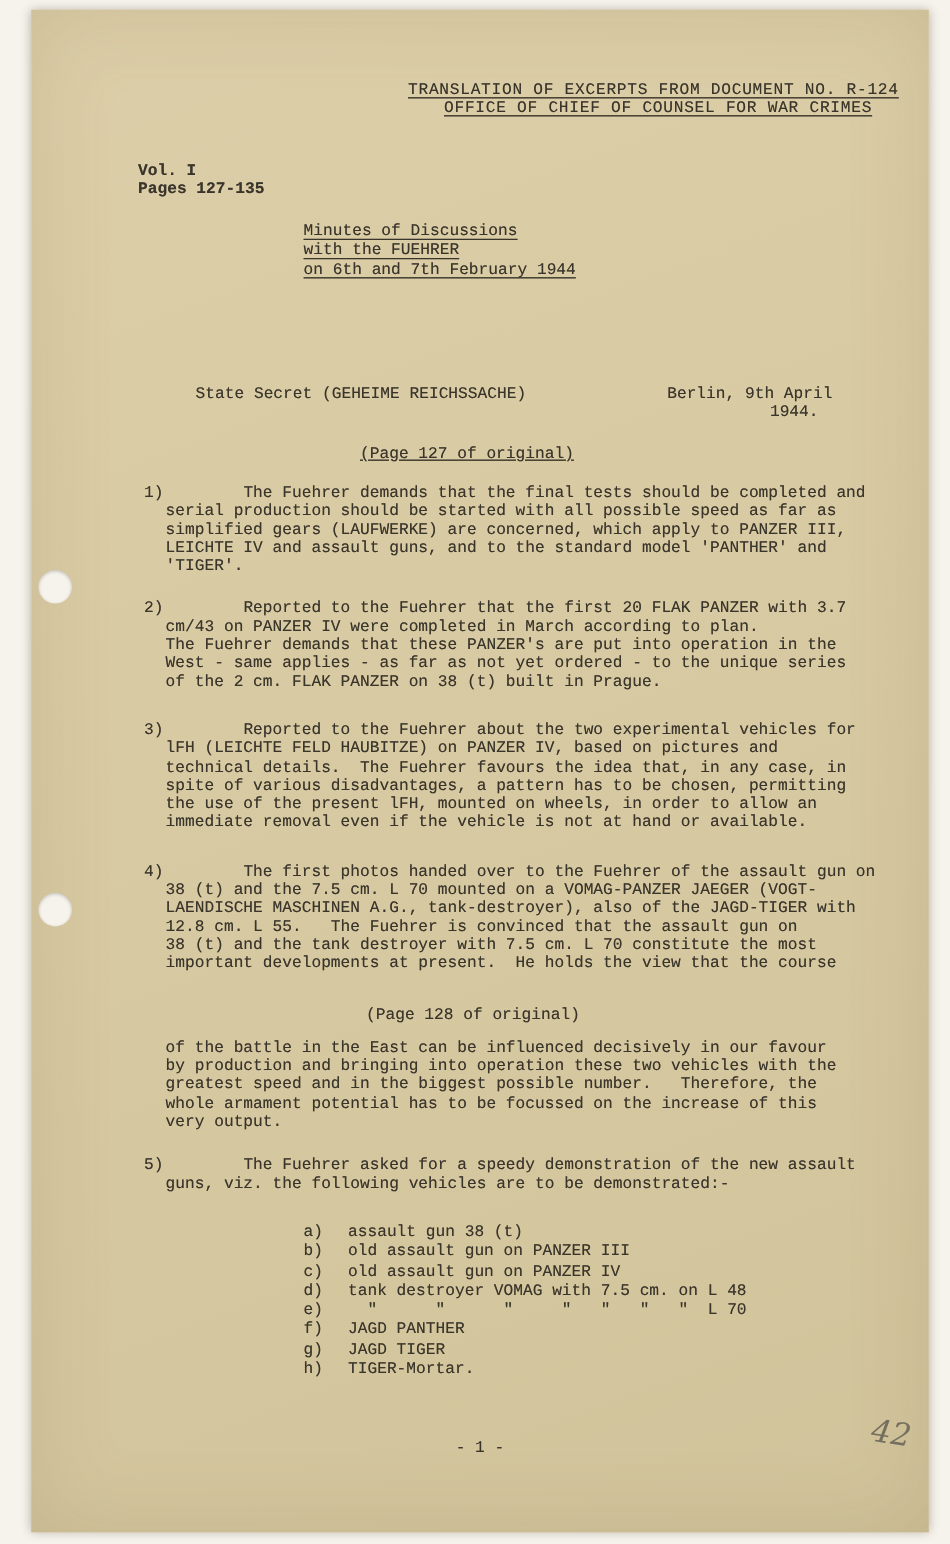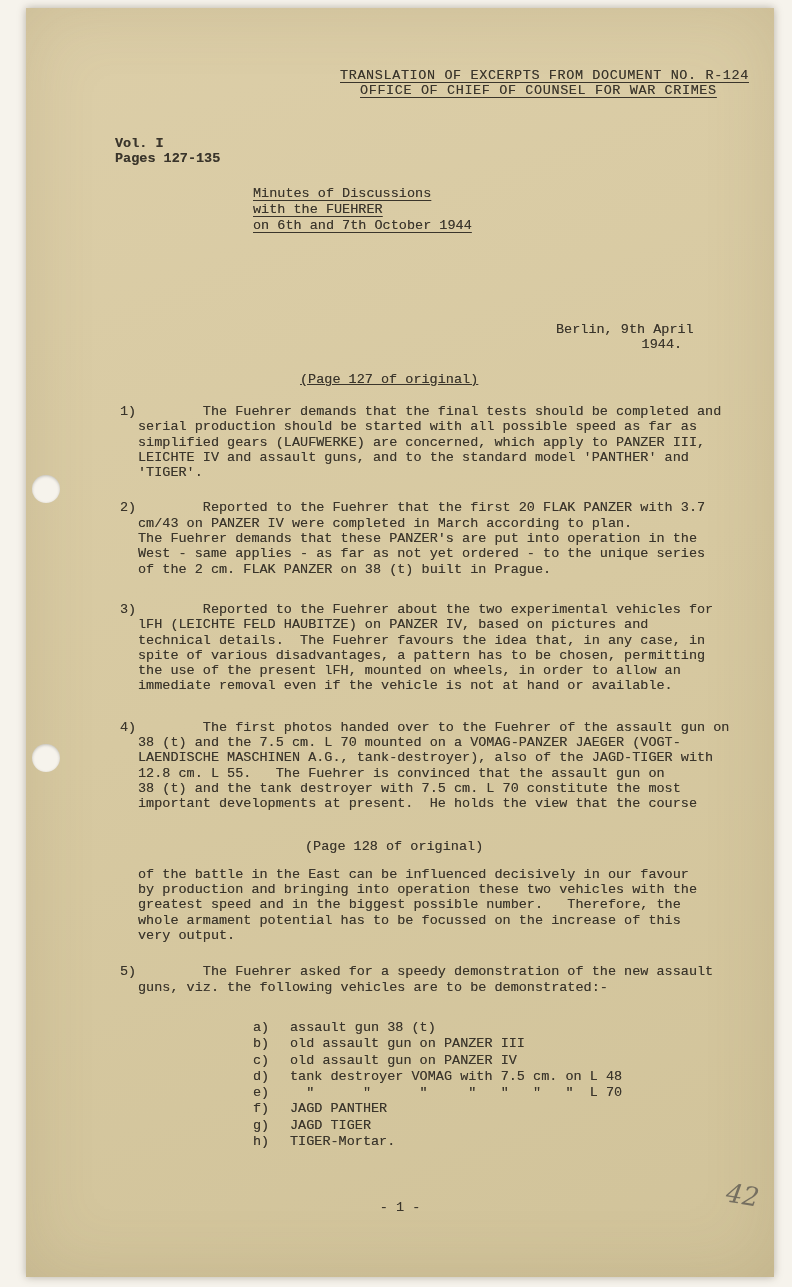--- a/index.html
+++ b/index.html
@@ -16,21 +16,21 @@
     background:linear-gradient(160deg,#dccea8 0%, #d7c9a1 50%, #d1c39a 100%);
     box-shadow:0 0 8px rgba(60,50,30,.35), inset 0 0 70px rgba(120,100,60,.16);
     overflow:hidden;
     font-size:13.5px; line-height:15.3px;
     color:#3a352b;
     text-shadow:0 0 .5px rgba(58,53,43,.55);
   }
   .u { text-decoration:underline; text-decoration-thickness:1px; text-underline-offset:3px; }
 
   .stamp { position:absolute; left:314px; top:60px; white-space:nowrap; letter-spacing:.6px; }
-  .stamp-l2 { margin-left:20px; }
+  .stamp-l2 { margin-left:30px; }
 
   .volblock { position:absolute; left:89px; top:128px;font-weight:bold; }
 
   .titleblock { position:absolute; left:227px; top:178px; line-height:16px; }
 
   .officeblock { position:absolute; left:227px; top:248px; }
 
   .classification { position:absolute; left:137px; top:314px; }
   .dateline { position:absolute; left:530px; top:314px;text-align:center; }
   .dateline-l2 { margin-left:74px;font-family:Liberation Mono, monospace; }
@@ -81,24 +81,25 @@
   </div>
 
   <div class="volblock">
     <div>Vol. I</div>
     <div>Pages 127-135</div>
   </div>
 
   <div class="titleblock">
     <div><span class="u">Minutes of Discussions</span></div>
     <div><span class="u">with the FUEHRER</span></div>
-    <div><span class="u">on 6th and 7th October 1944</span></div>
-  </div>
-
-
+    <div><span class="u">on 6th and 7th February 1944</span></div>
+  </div>
+
+
+  <div class="classification">State Secret (GEHEIME REICHSSACHE)</div>
 
   <div class="dateline">
     <div>Berlin, 9th April</div>
     <div class="dateline-l2">1944.</div>
   </div>
 
   <div class="marker127">(Page 127 of original)</div>
 
   <div class="content">
 

